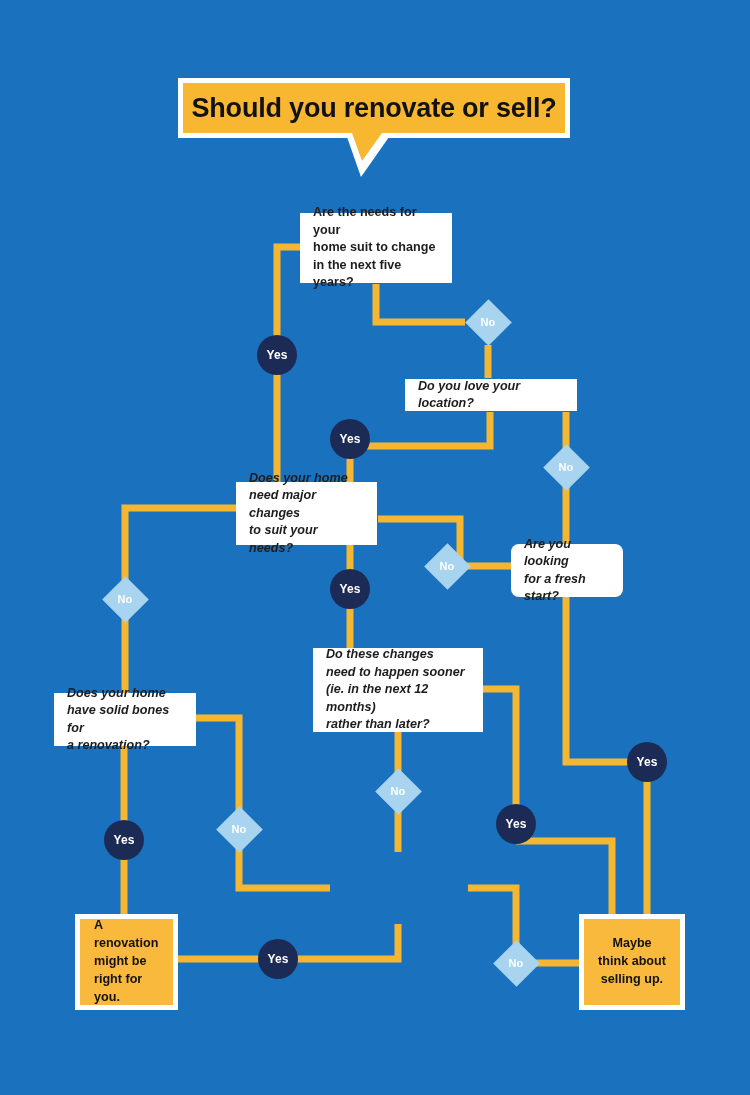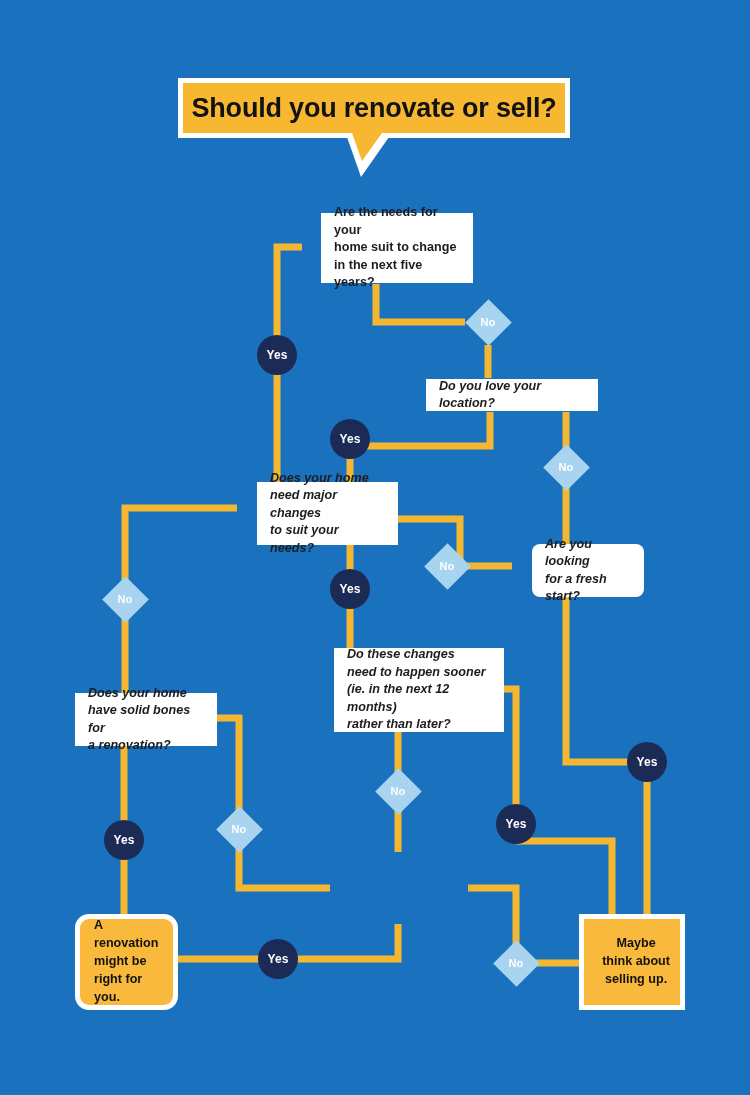--- a/index.html
+++ b/index.html
@@ -70,21 +70,20 @@
 
   
   .qbox {
     position: absolute;
     background: #ffffff;
     box-sizing: border-box;
     display: flex;
     align-items: center;
     z-index: 4;
     padding: 8px 13px;
-    margin-left: 21px;
   }
   .qbox .qtext {
     font-size: 12.6px;
     font-weight: bold;
     line-height: 1.39;
     color: #1d1d1d;
     width: 100%;
   }
   .qbox.center .qtext { text-align: left; font-style: italic; }
   .qbox.left   .qtext { text-align: left; }
@@ -264,29 +263,29 @@
   <div class="qbox center" style="left:313px; top:648px; width:170px; height:84px;">
     <div class="qtext">
       <span>Do these changes</span><br>
       <span>need to happen sooner</span><br>
       <span>(ie. in the next 12 months)</span><br>
       <span>rather than later?</span>
     </div>
   </div>
 
 
-  <div class="obox leftal" style="left:75px; top:914px; width:103px; height:96px;border-radius:14px;">
+  <div class="obox leftal" style="left:75px; top:914px; width:103px; height:96px;">
     <div class="otext">
       <span>A renovation</span><br>
       <span>might be</span><br>
       <span>right for you.</span>
     </div>
   </div>
 
-  <div class="obox" style="left:579px; top:914px; width:106px; height:96px;justify-content:flex-end;">
+  <div class="obox" style="left:579px; top:914px; width:106px; height:96px;">
     <div class="otext">
       <span>Maybe</span><br>
       <span>think about</span><br>
       <span>selling up.</span>
     </div>
   </div>
 
   <div class="yes-node" style="left:257px; top:335px;">
     <span>Yes</span>
   </div>

